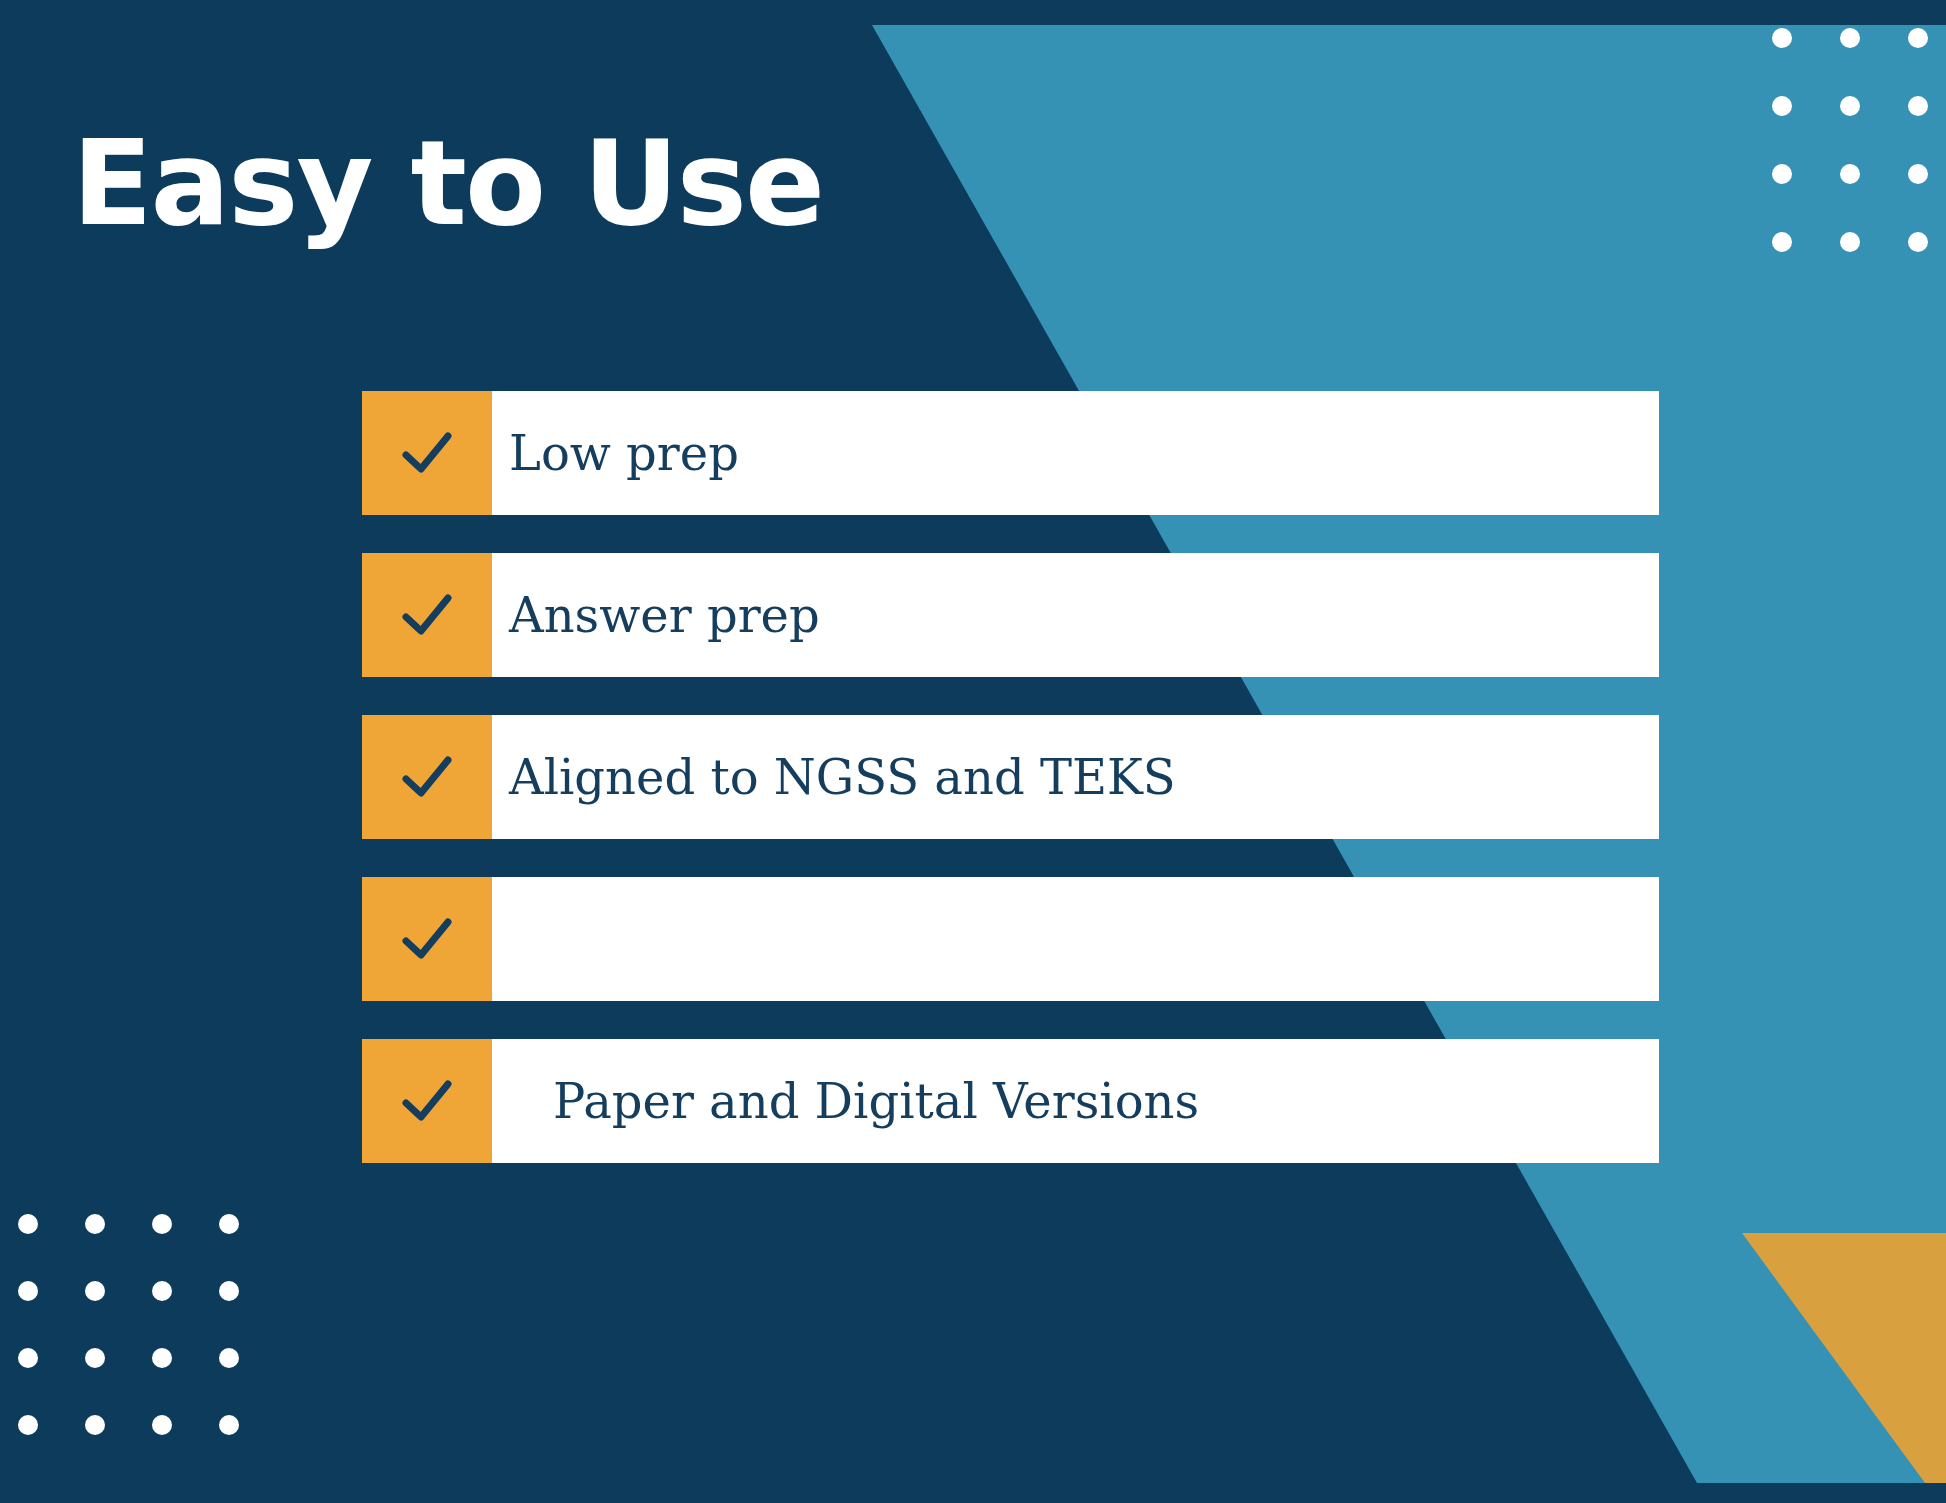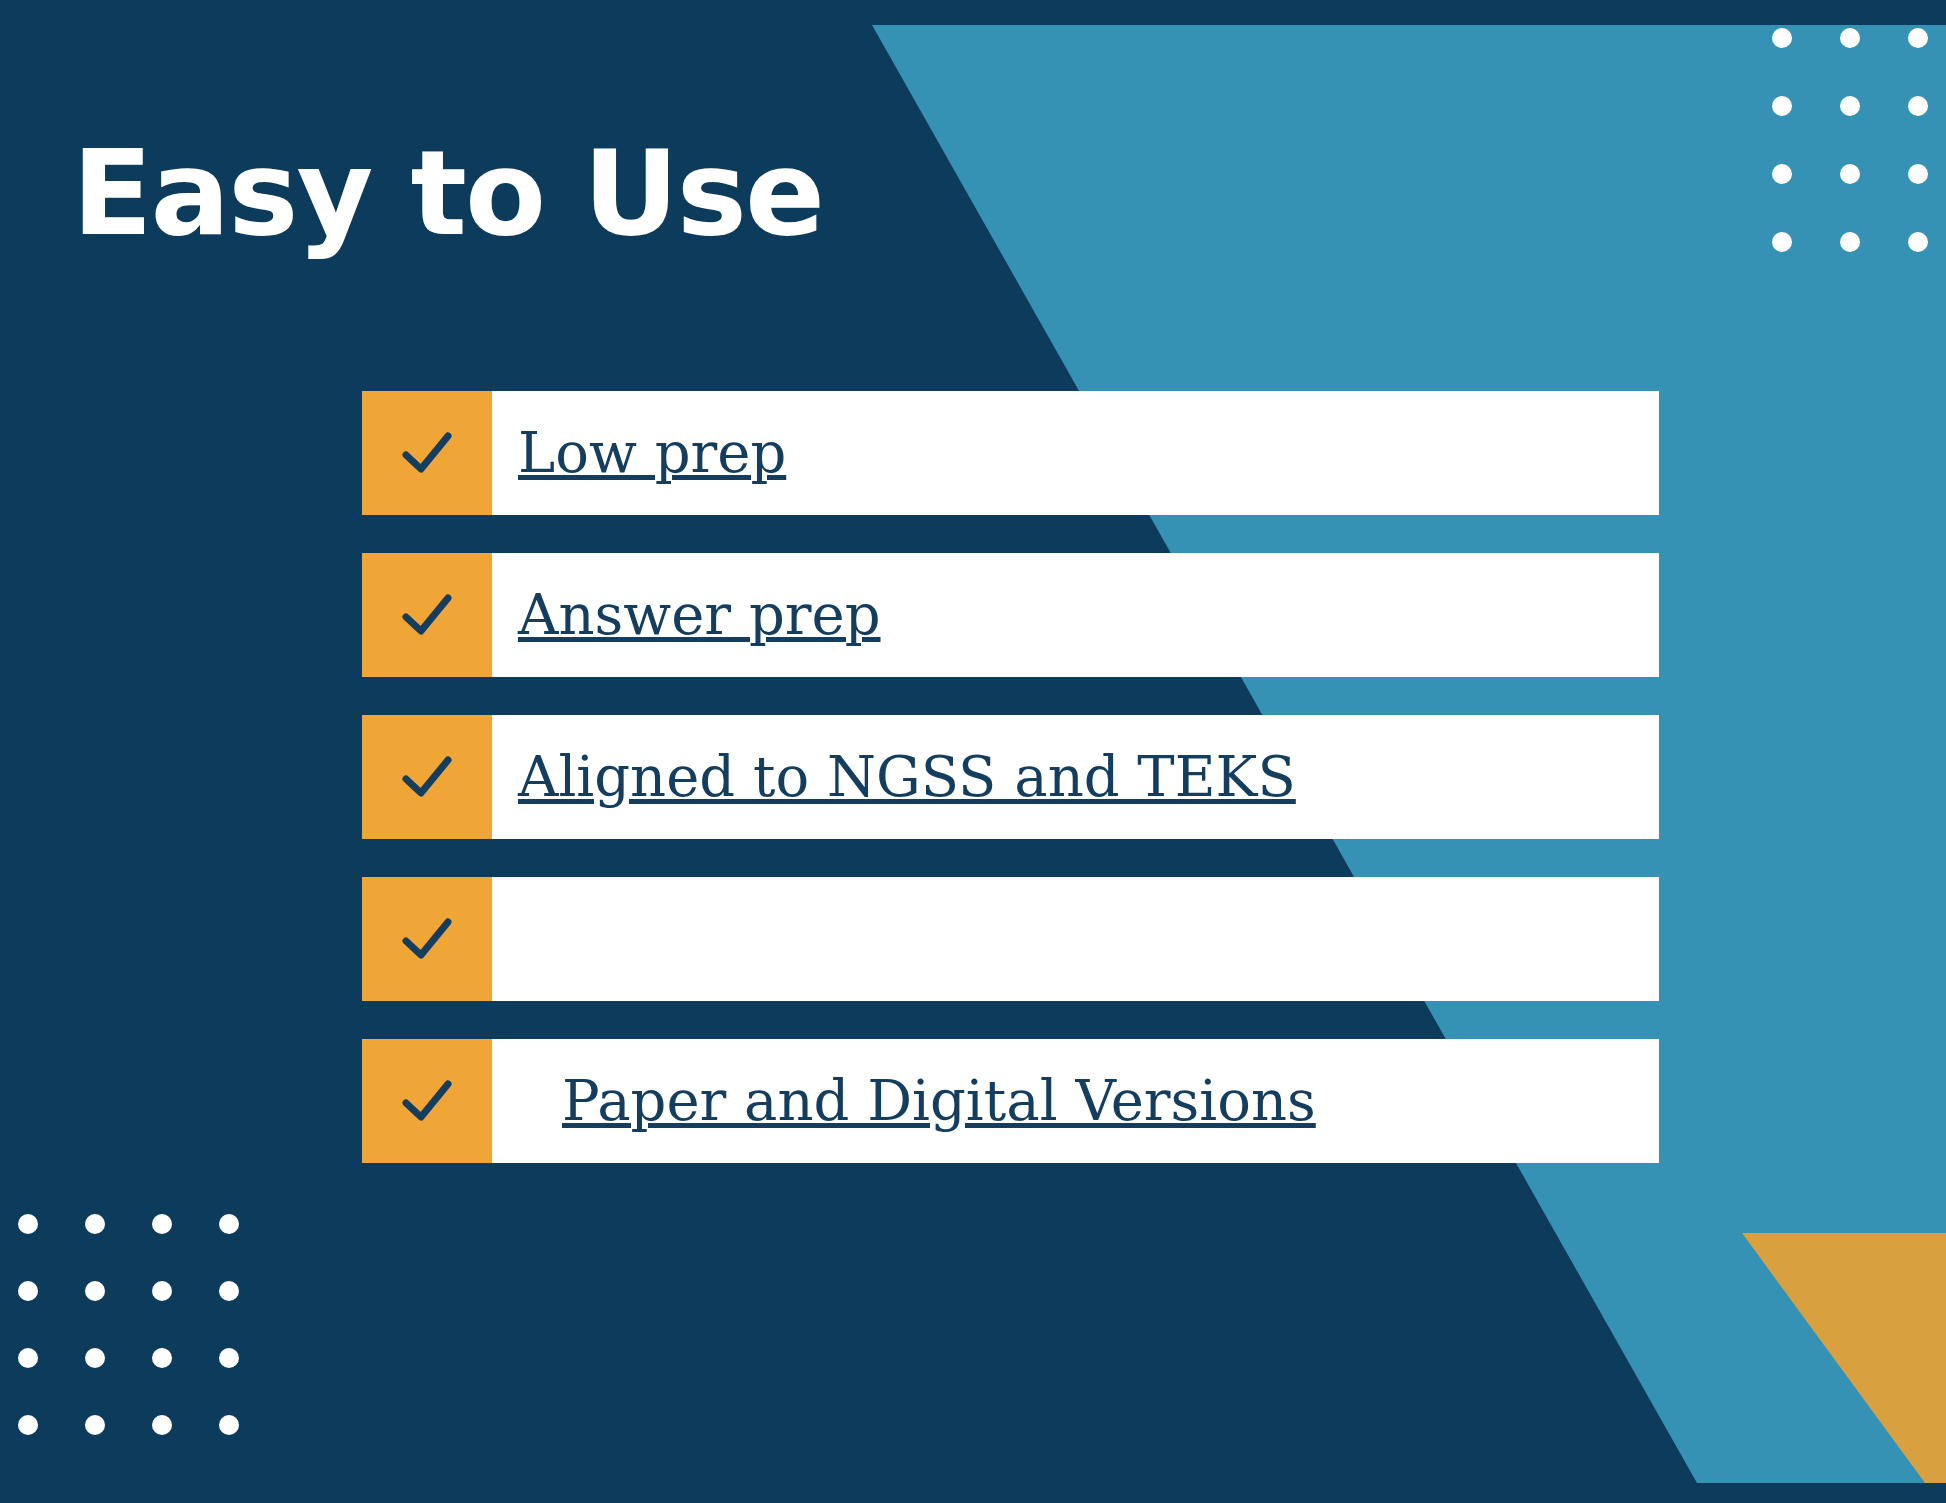--- a/index.html
+++ b/index.html
@@ -31,21 +31,21 @@
   #dots-bottom-left{
     left:18px;top:1214px;
     grid-template-columns:repeat(4, 20px);
     grid-template-rows:repeat(4, 20px);
     column-gap:47px;row-gap:47px;
   }
 
   
   #page-title{
     position:absolute;
-    left:72px;top:134px;
+    left:72px;top:124px;
     color:#ffffff;
     font-family:"DejaVu Sans", sans-serif;
     font-weight:700;
     font-size:118px;
     line-height:1.0;
     letter-spacing:-2px;
     white-space:nowrap;
   }
 
   
@@ -72,27 +72,26 @@
     justify-content:center;
   }
   .check-icon{
     display:block;
     width:62px;height:62px;
   }
   .check-label{
     flex:1 1 auto;
     display:flex;
     align-items:center;
-    padding-left:26px;
+    padding-left:17px;
     color:#143d5e;
     font-family:"DejaVu Serif", serif;
-    font-size:56px;
+    font-size:48px;
     line-height:1;
     white-space:nowrap;
-    text-decoration:underline;
   }
 </style>
 </head>
 <body>
 
 <div id="slide">
 
   <div class="bg-layer">
     <svg class="bg-svg" viewBox="0 0 1946 1503" preserveAspectRatio="none">
 

